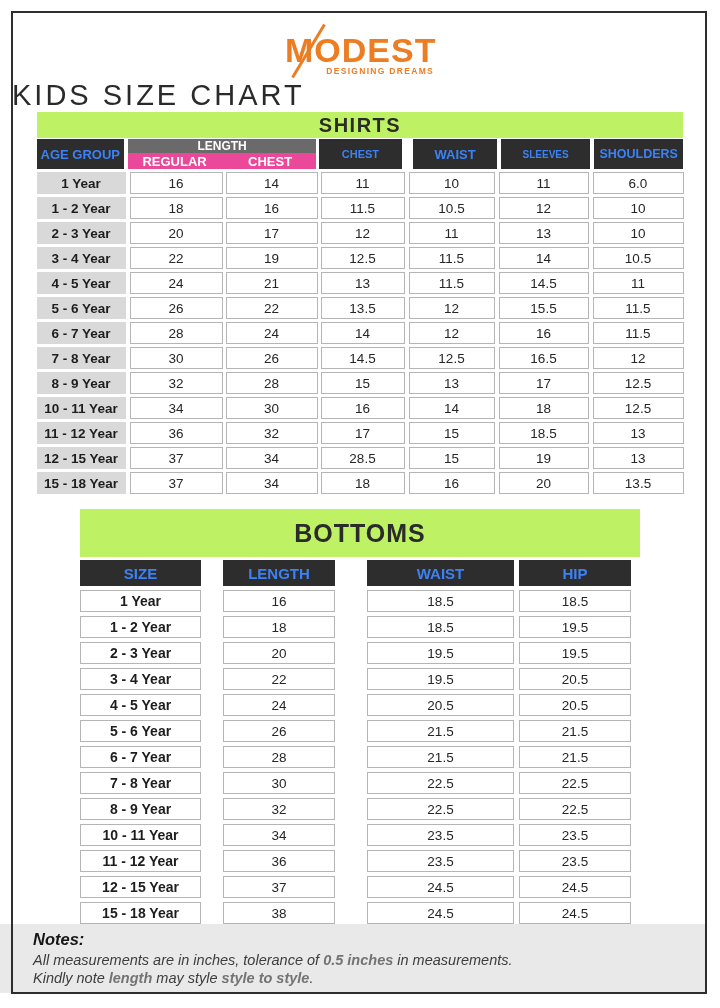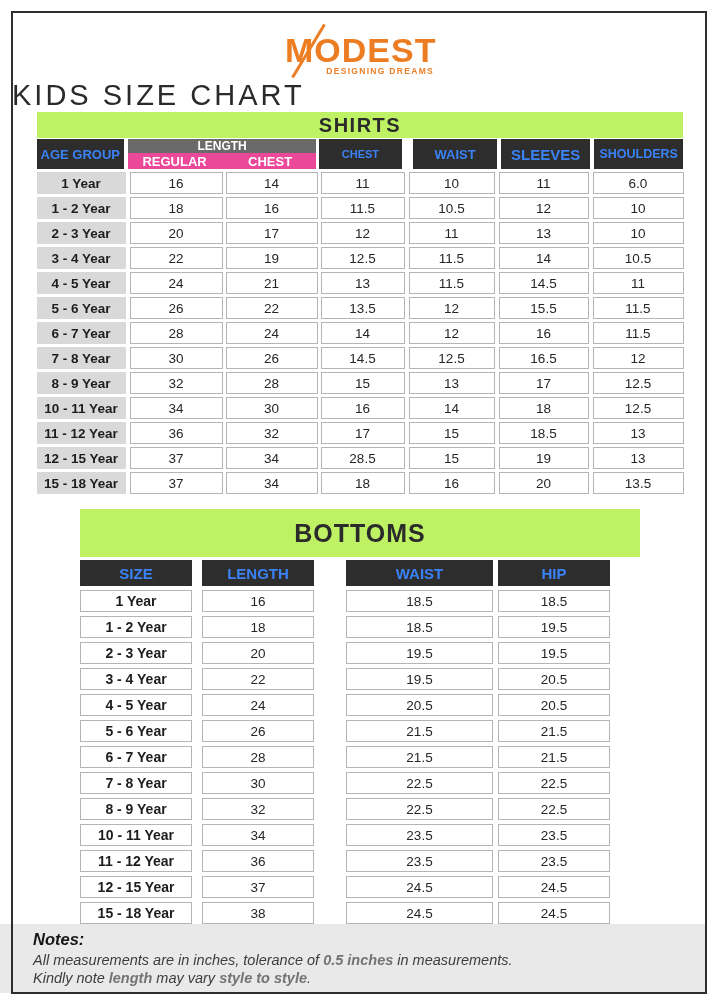--- a/index.html
+++ b/index.html
@@ -39,38 +39,38 @@
   .sh-length-group { width:188px; margin-right:3px; display:flex; flex-direction:column; }
   .sh-length-top { height:14px; background:#6a6a6a; color:#fff; font-weight:bold;
                    font-size:12px; display:flex; align-items:center; justify-content:center; }
   .sh-length-bottom { height:16px; background:#ec4899; display:flex; }
   .sh-length-bottom span { color:#fff; font-weight:bold; font-size:13px; display:flex;
                            align-items:center; justify-content:center; }
   .sh-regular { width:93px; margin-right:3px; }
   .sh-short { width:92px; }
   .sh-chest { width:84px; margin-right:11px; font-size:11px; }
   .sh-waist { width:86px; margin-right:4px; font-size:13px; }
-  .sh-sleeves { width:90px; margin-right:4px; font-size:15px; }
+  .sh-sleeves { width:90px; margin-right:4px; font-size:10px; }
   .sh-shoulders { width:91px; font-size:12.5px; }
   .s-row { display:flex; height:22px; margin-top:3px; }
   .s-age { width:89px; margin-right:4px; background:#d9d9d9; font-weight:bold; font-size:13.5px;
            color:#1d1d1d; display:flex; align-items:center; justify-content:center; }
   .s-v0 { width:93px; margin-right:3px; }
   .s-v1 { width:92px; margin-right:3px; }
   .s-v2 { width:84px; margin-right:4px; }
   .s-v3 { width:86px; margin-right:4px; }
   .s-v4 { width:90px; margin-right:4px; }
   .s-v5 { width:91px; }
 
   
   .bottoms-band { width:560px; height:48px; margin:15px auto 0; font-size:25px; letter-spacing:1px; }
   .bottoms-table { width:560px; margin:3px auto 0; }
   .b-header { display:flex; height:26px; }
   .b-header .dark { font-size:15px; }
-  .b-c1 { width:112px; margin-right:10px; }
+  .b-c1 { width:121px; margin-right:22px; }
   .b-c2 { width:112px; margin-right:32px; }
   .b-c3 { width:147px; margin-right:5px; }
   .b-c4 { width:112px; }
   .b-row { display:flex; height:22px; margin-top:4px; }
   .b-size { font-weight:bold; font-size:14px; color:#1d1d1d; }
 
   
   .notes { margin-top:0; width:705px; background:#e9e9e9; padding:6px 20px 6px 33px;font-style:italic; }
   .notes-heading { font-size:16.5px; font-weight:bold; color:#161616; line-height:19px; margin-bottom:2px; }
   .notes-line { font-size:14.5px; color:#3d3d3d; line-height:18px; }
@@ -344,16 +344,16 @@
           <div class="cell b-c2">38</div>
           <div class="cell b-c3">24.5</div>
           <div class="cell b-c4">24.5</div>
         </div>
       </div>
   </div>
 
   <div class="notes">
     <div class="notes-heading">Notes:</div>
     <p class="notes-line"><span>All measurements are in inches, tolerance of </span><b>0.5 inches</b><span> in measurements.</span></p>
-    <p class="notes-line"><span>Kindly note </span><b>length</b><span> may vary </span><b>style to style</b><span>.</span></p>
+    <p class="notes-line"><span>Kindly note </span><b>length</b><span> may style </span><b>style to style</b><span>.</span></p>
   </div>
 
 </div>
 
 </body></html>

